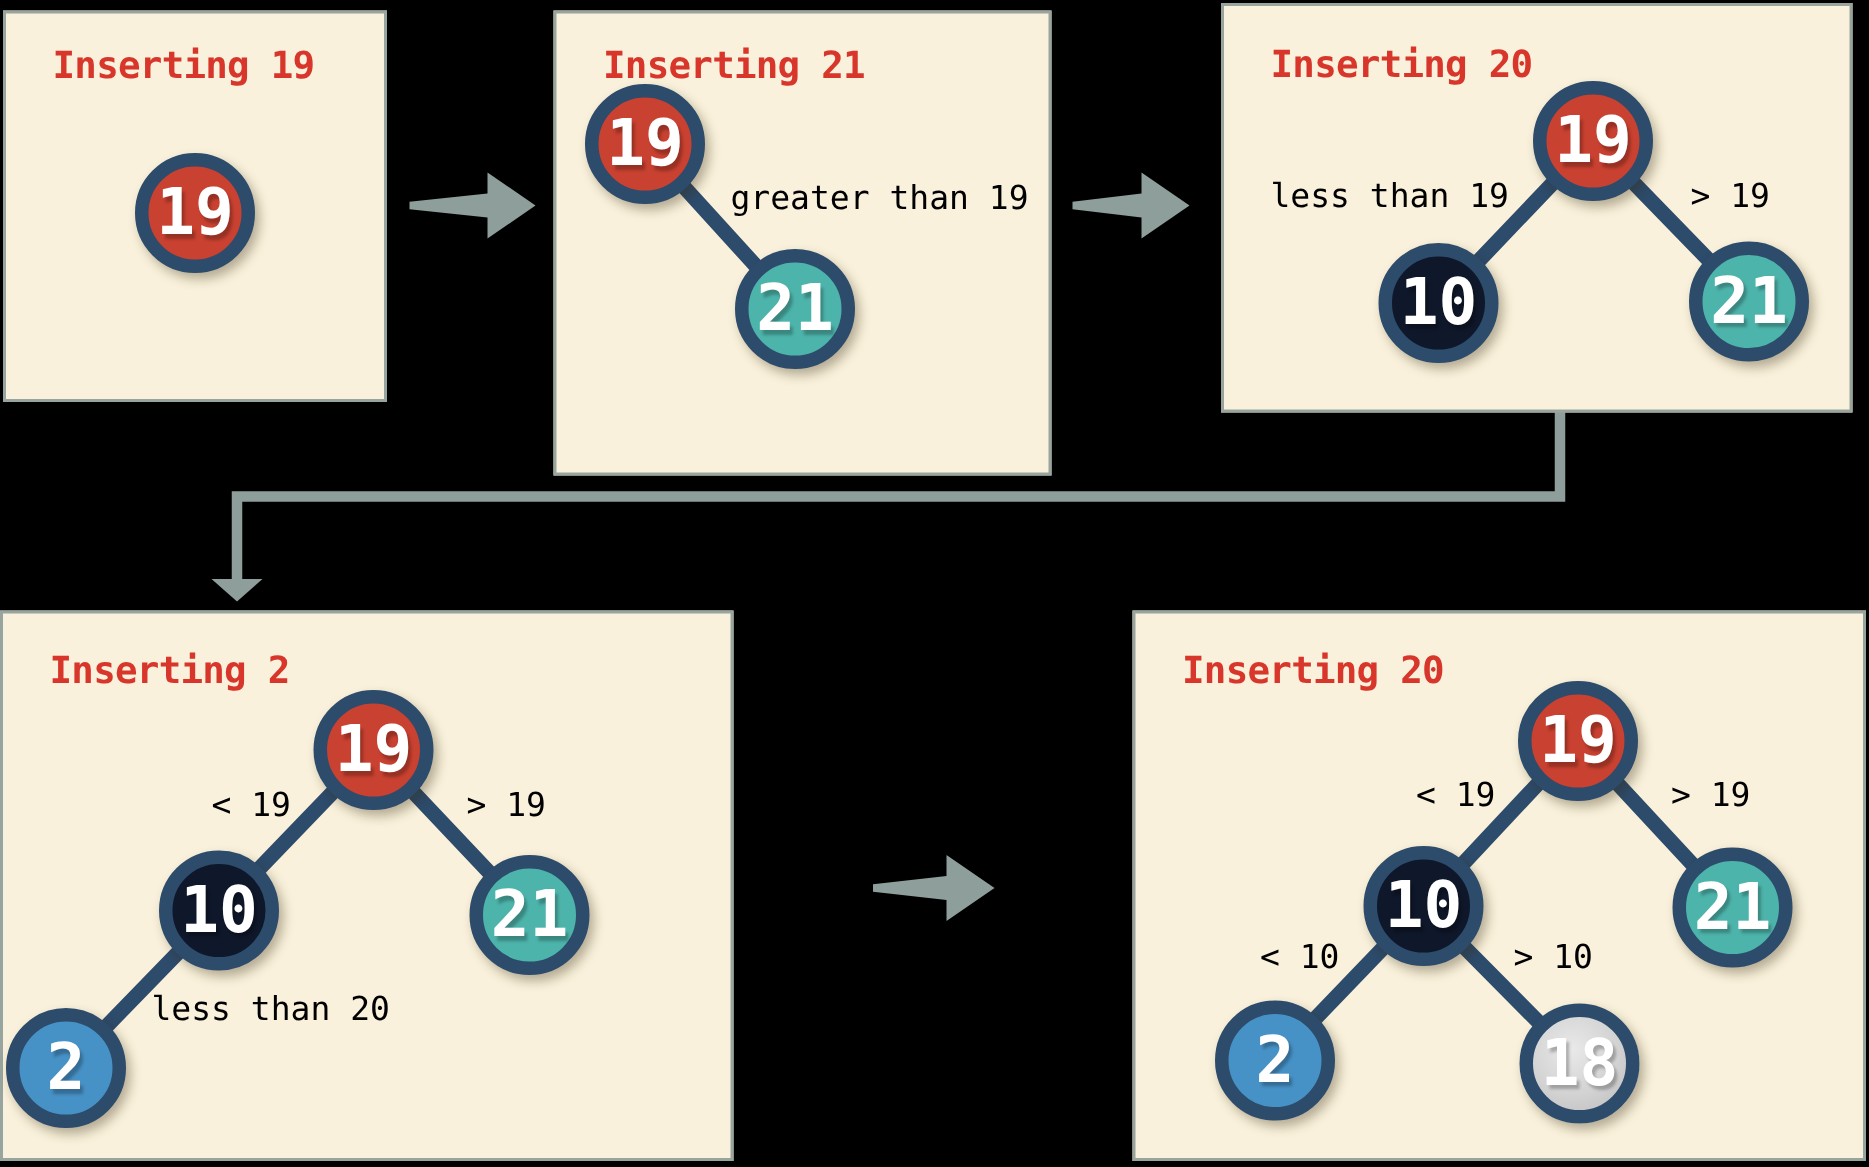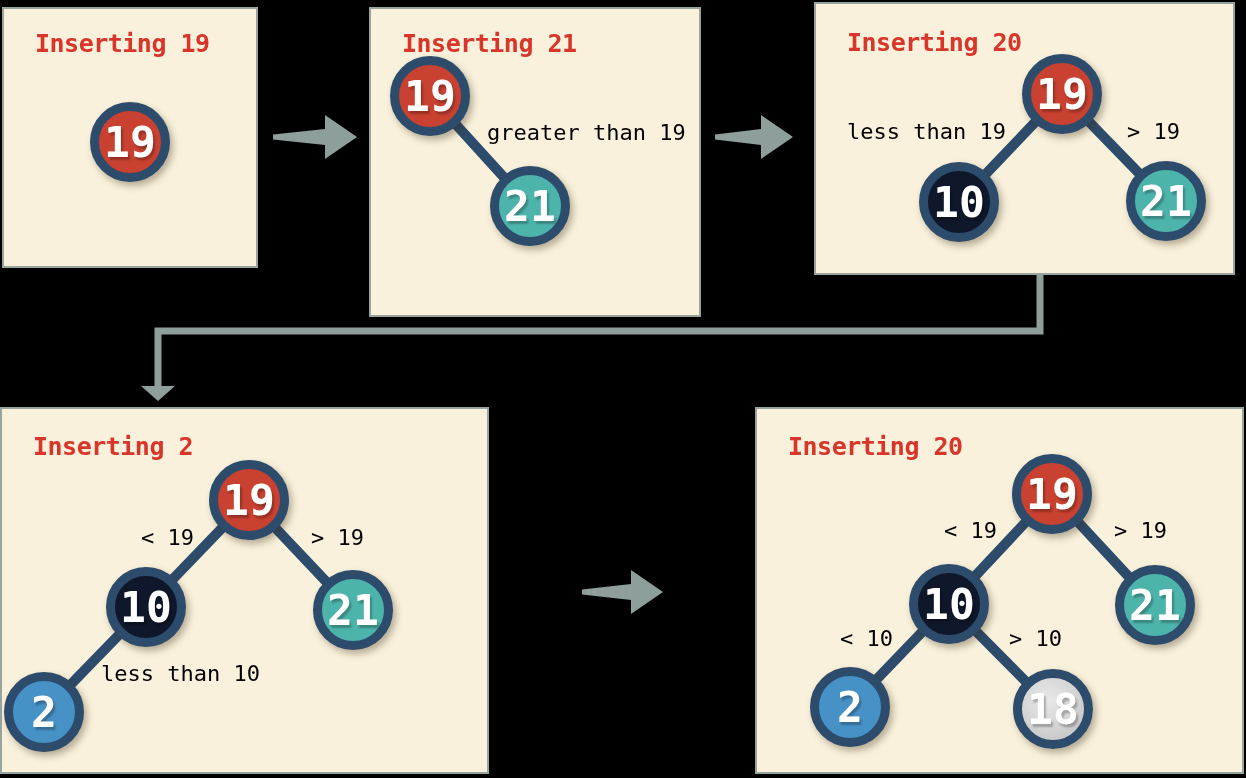--- a/index.html
+++ b/index.html
@@ -94,21 +94,21 @@
 
   <section class="panel" style="left:0;top:407px;width:489px;height:367px">
     <h2 class="title" style="top:7px">Inserting 2</h2>
     <svg class="edges" width="489" height="367">
       <line x1="247" y1="91" x2="144" y2="198"></line>
       <line x1="247" y1="91" x2="351" y2="201"></line>
       <line x1="144" y1="198" x2="42" y2="303"></line>
     </svg>
     <span class="lbl" style="left:139px;top:116px">&lt; 19</span>
     <span class="lbl" style="left:309px;top:116px">&gt; 19</span>
-    <span class="lbl" style="left:99px;top:252px">less than 10</span>
+    <span class="lbl" style="left:99px;top:252px">less than 20</span>
     <div class="node red" style="left:207px;top:51px">
       <span>19</span>
     </div>
     <div class="node yellow" style="left:104px;top:158px">
       <span>10</span>
     </div>
     <div class="node teal" style="left:311px;top:161px">
       <span>21</span>
     </div>
     <div class="node blue" style="left:2px;top:263px">

